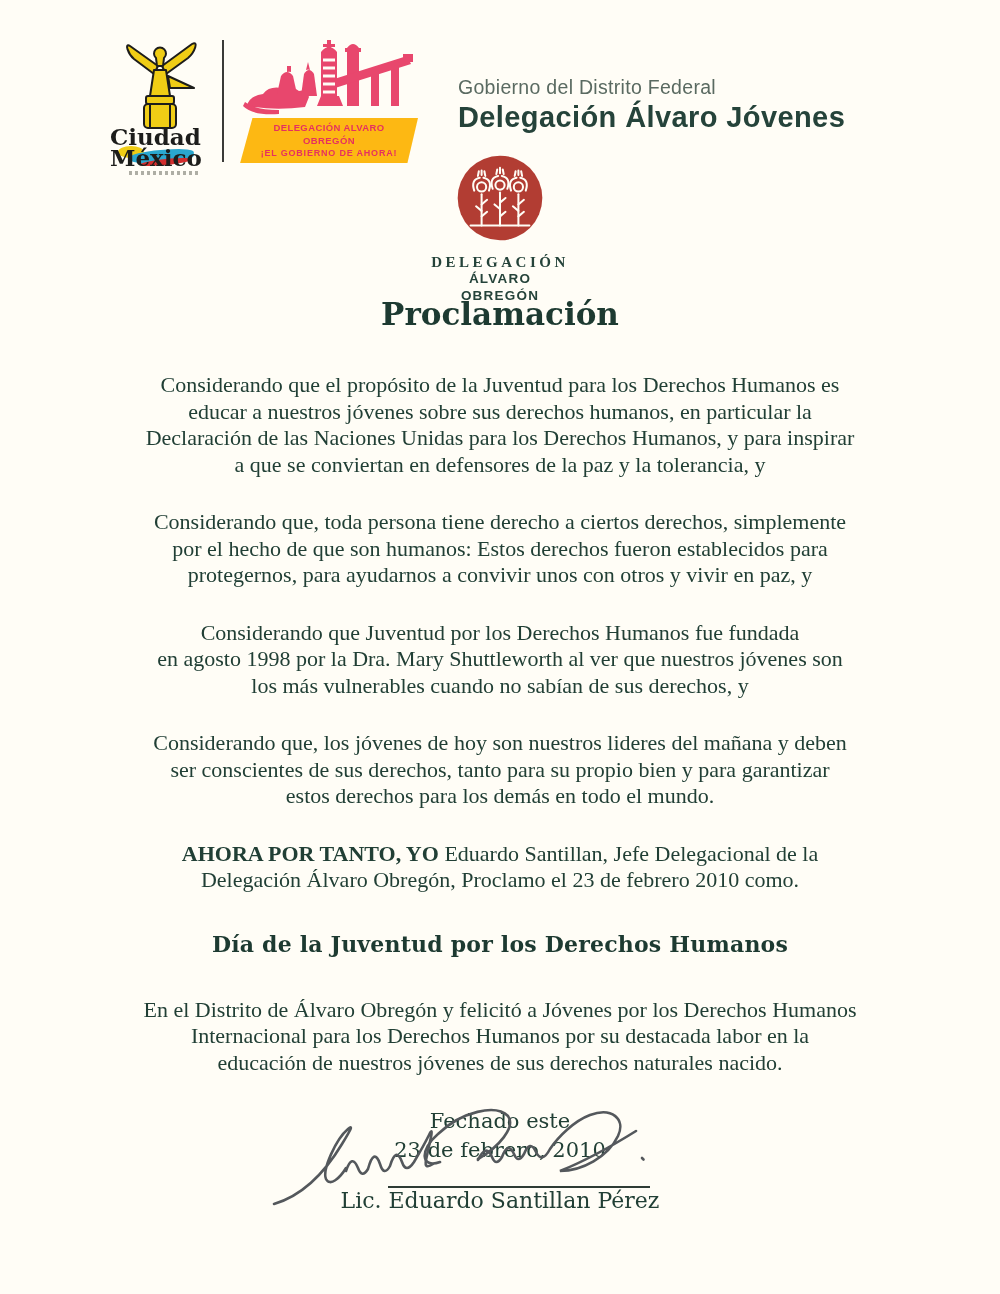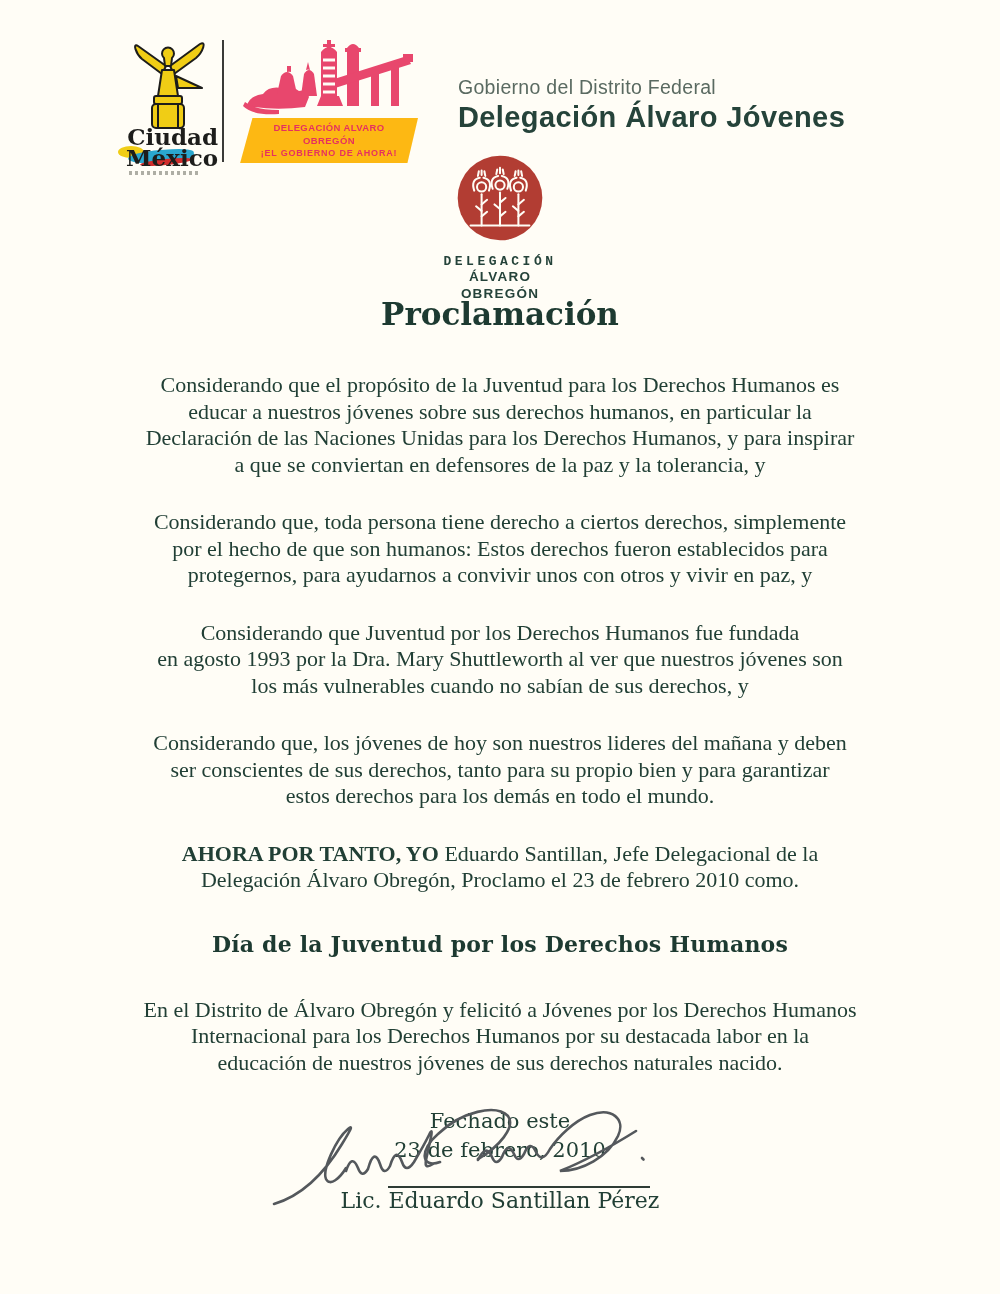--- a/index.html
+++ b/index.html
@@ -6,21 +6,21 @@
     --paper:#fffdf6; --ink:#213f35; --title-ink:#1d3a31; --header-light:#5a6a61;
     --header-dark:#25433a; --seal-red:#b23d33; --logo-pink:#e8476d;
     --banner-yellow:#fdb813; --angel-yellow:#f0cd15; --signature-gray:#54585c;
   }
   html,body{margin:0;padding:0;}
   .page{position:relative;width:1000px;height:1294px;background:var(--paper);overflow:hidden;
         font-family:"Liberation Serif",serif;color:var(--ink);}
 
   
   .header{position:absolute;top:36px;left:110px;display:flex;align-items:flex-start;}
-  .city-logo{width:108px;text-align:right;}
+  .city-logo{width:108px;text-align:left;}
   .city-logo .wordmark{position:relative;margin-top:-10px;line-height:0.92;
         font-family:"DejaVu Serif",serif;font-weight:bold;font-size:23px;color:#1d1d1b;}
   .city-logo .blob-blue{position:absolute;left:18px;top:24px;width:66px;height:13px;background:#2aa7cf;
         border-radius:60% 40% 50% 60%;transform:rotate(-4deg);z-index:0;}
   .city-logo .blob-red{position:absolute;left:30px;top:33px;width:52px;height:6px;background:#d22d2d;
         border-radius:50%;transform:rotate(-6deg);z-index:0;}
   .city-logo .blob-yellow{position:absolute;left:8px;top:20px;width:26px;height:12px;background:var(--angel-yellow);
         border-radius:50%;z-index:0;}
   .city-logo .wordline{position:relative;z-index:1;display:block;}
   .city-logo .tagline{margin-top:3px;height:4px;background:repeating-linear-gradient(90deg,#9a9a90 0 3px,transparent 3px 6px);
@@ -35,21 +35,21 @@
   .banner .b2{font-family:"Liberation Sans",sans-serif;font-weight:bold;font-size:9px;
         letter-spacing:.8px;color:#e5315f;line-height:1.2;}
   .gov-block{margin-left:40px;padding-top:40px;text-align:left;}
   .gov-line{font-family:"Liberation Sans",sans-serif;font-size:19.5px;color:var(--header-light);
         letter-spacing:.3px;}
   .delegation-line{font-family:"Liberation Sans",sans-serif;font-size:29px;font-weight:bold;
         color:var(--header-dark);letter-spacing:.4px;margin-top:2px;}
 
   
   .seal{position:absolute;top:152px;left:0;right:0;text-align:center;}
-  .seal-label1{font-family:Liberation Mono, monospace;font-size:13px;font-weight:bold;
+  .seal-label1{font-family:Liberation Serif, serif;font-size:15px;font-weight:bold;
         letter-spacing:3.5px;color:var(--header-dark);margin-top:6px;}
   .seal-label2,.seal-label3{font-family:"Liberation Sans",sans-serif;font-size:13.5px;font-weight:bold;
         letter-spacing:1.2px;color:var(--header-dark);line-height:1.25;}
 
   
   .doc-title{position:absolute;top:296px;left:0;right:0;text-align:center;
         font-family:"DejaVu Serif",serif;font-weight:bold;font-size:31px;color:var(--title-ink);}
   .doc-body{position:absolute;top:372px;left:0;right:0;text-align:center;}
   .para{white-space:pre-line;font-size:22px;line-height:26.5px;margin:0 30px 31px 30px;color:var(--ink);}
   .para b{font-weight:bold;}
@@ -178,21 +178,21 @@
 
   <div class="doc-body">
     <p class="para">Considerando que el propósito de la Juventud para los Derechos Humanos es
 educar a nuestros jóvenes sobre sus derechos humanos, en particular la
 Declaración de las Naciones Unidas para los Derechos Humanos, y para inspirar
 a que se conviertan en defensores de la paz y la tolerancia, y</p>
     <p class="para">Considerando que, toda persona tiene derecho a ciertos derechos, simplemente
 por el hecho de que son humanos: Estos derechos fueron establecidos para
 protegernos, para ayudarnos a convivir unos con otros y vivir en paz, y</p>
     <p class="para">Considerando que Juventud por los Derechos Humanos fue fundada
-en agosto 1993 por la Dra. Mary Shuttleworth al ver que nuestros jóvenes son
+en agosto 1998 por la Dra. Mary Shuttleworth al ver que nuestros jóvenes son
 los más vulnerables cuando no sabían de sus derechos, y</p>
     <p class="para">Considerando que, los jóvenes de hoy son nuestros lideres del mañana y deben
 ser conscientes de sus derechos, tanto para su propio bien y para garantizar
 estos derechos para los demás en todo el mundo.</p>
     <p class="para"><b>AHORA POR TANTO, YO</b> <span>Eduardo Santillan, Jefe Delegacional de la
 Delegación Álvaro Obregón, Proclamo el 23 de febrero 2010 como.</span></p>
     <div class="day-heading">Día de la Juventud por los Derechos Humanos</div>
     <p class="para">En el Distrito de Álvaro Obregón y felicitó a Jóvenes por los Derechos Humanos
 Internacional para los Derechos Humanos por su destacada labor en la
 educación de nuestros jóvenes de sus derechos naturales nacido.</p>

